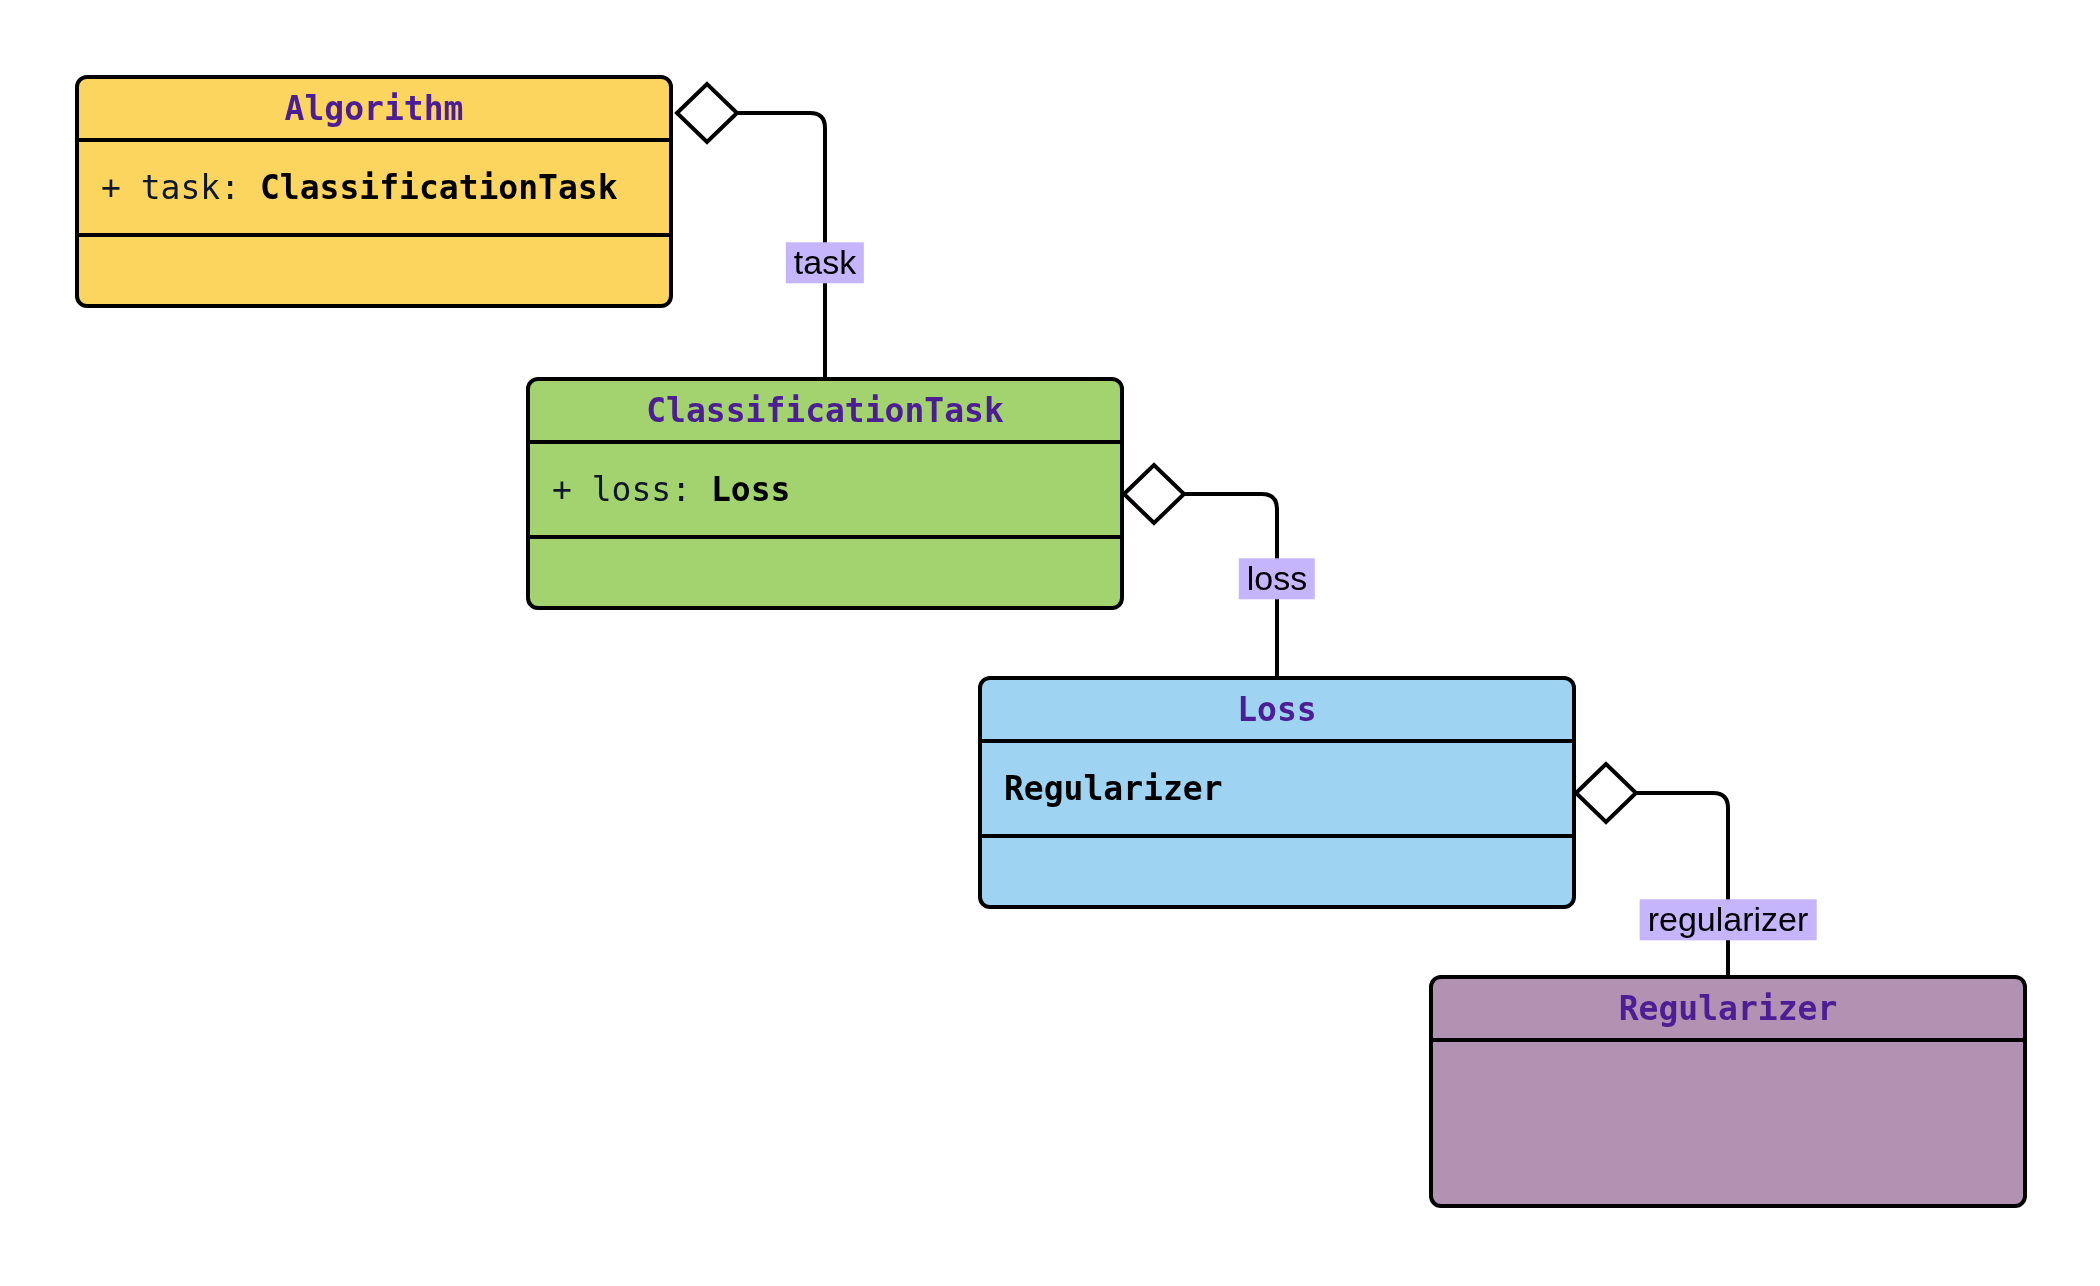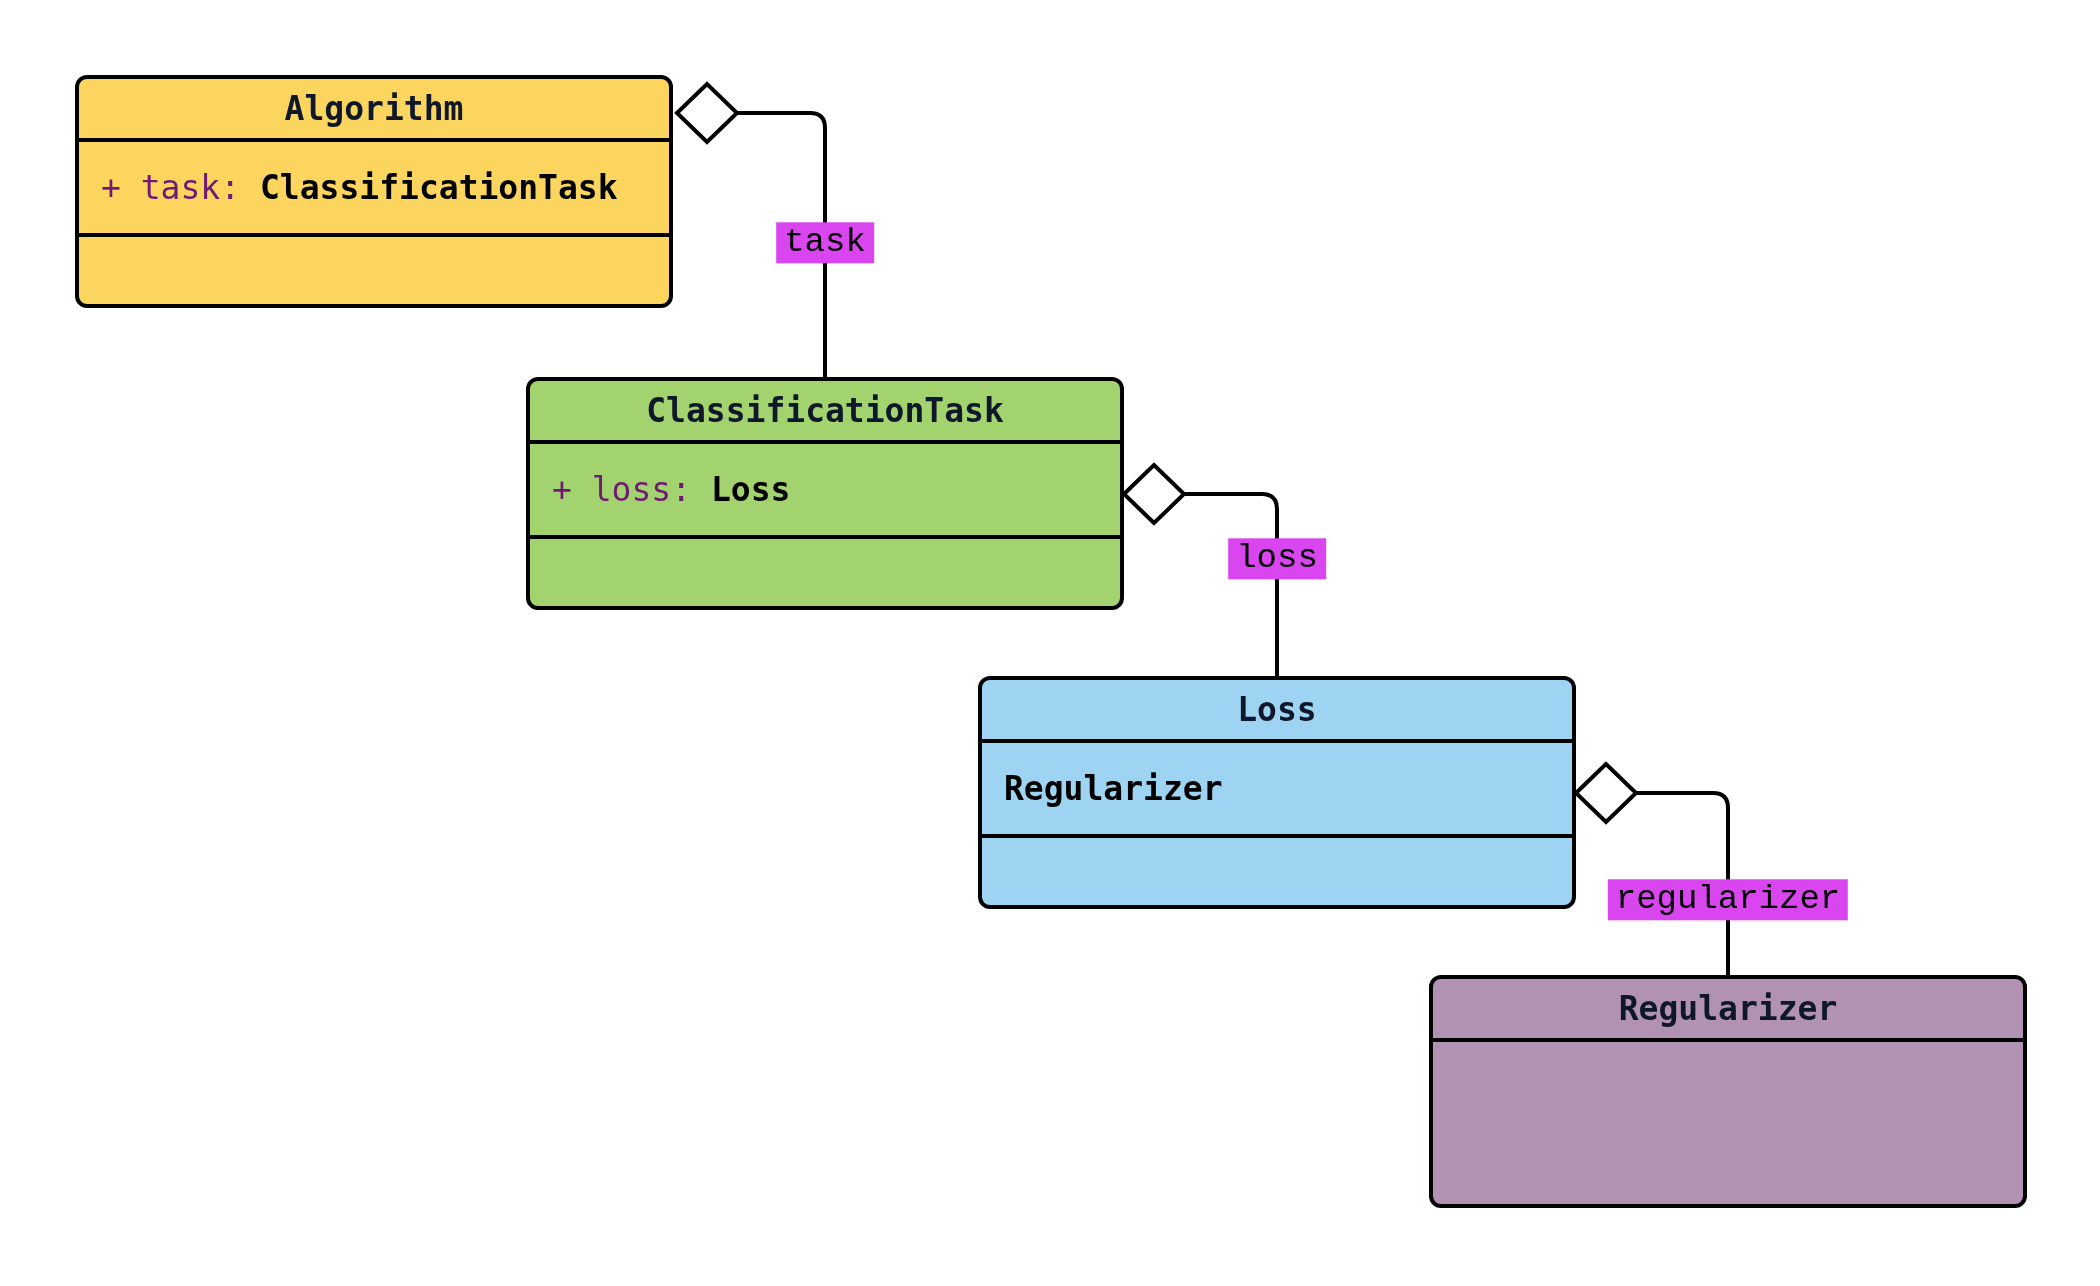--- a/index.html
+++ b/index.html
@@ -47,53 +47,54 @@
   }
   .row-title {
     height: 63px;
     box-sizing: border-box;
     border-bottom: 4px solid #000000;
     display: flex;
     align-items: center;
     justify-content: center;
     font-size: 33px;
     font-weight: bold;
-    color: #0f172a;
+    color: #4c1d95;
   }
   .row-attr {
     height: 95px;
     box-sizing: border-box;
     border-bottom: 4px solid #000000;
     display: flex;
     align-items: center;
     padding-left: 22px;
     font-size: 33px;
     white-space: pre;
   }
   .attr-name {
-    color: #701a75;
+    color: #0f172a;
     font-weight: normal;
   }
   .attr-type {
     color: #000000;
     font-weight: bold;
   }
   .row-empty {
     flex: 1;
   }
   .edge-label {
     position: absolute;
     transform: translate(-50%, -50%);
-    background: #d946ef;
+    background: #c4b5fd;
     padding: 2px 8px;
-    font-family: Liberation Mono, monospace;
+    font-family: Liberation Sans, sans-serif;
     font-size: 34px;
     color: #000000;
     z-index: 3;
     line-height: 1.1;
+    margin-top: 20px;
   }
 </style>
 </head>
 <body>
 
 <div class="canvas">
 
   <svg class="edges-layer" viewBox="0 0 2100 1286" xmlns="http://www.w3.org/2000/svg">
 
     <path class="edge-line" d="M 737 113 L 810 113 Q 825 113 825 128 L 825 377"></path>

